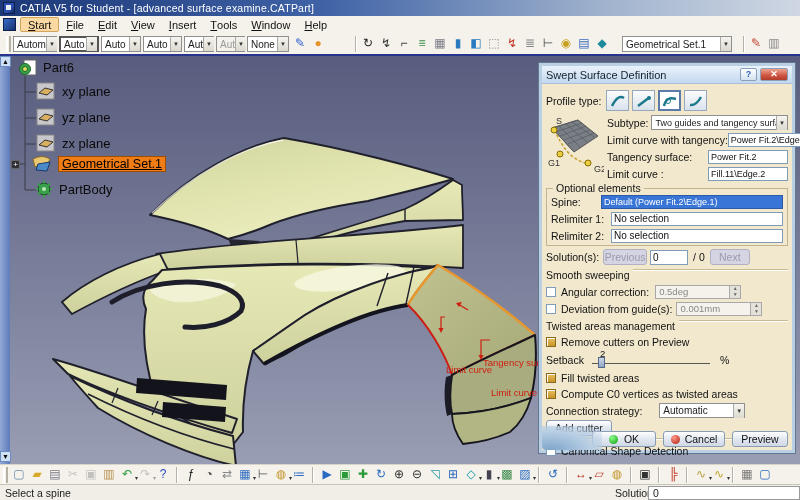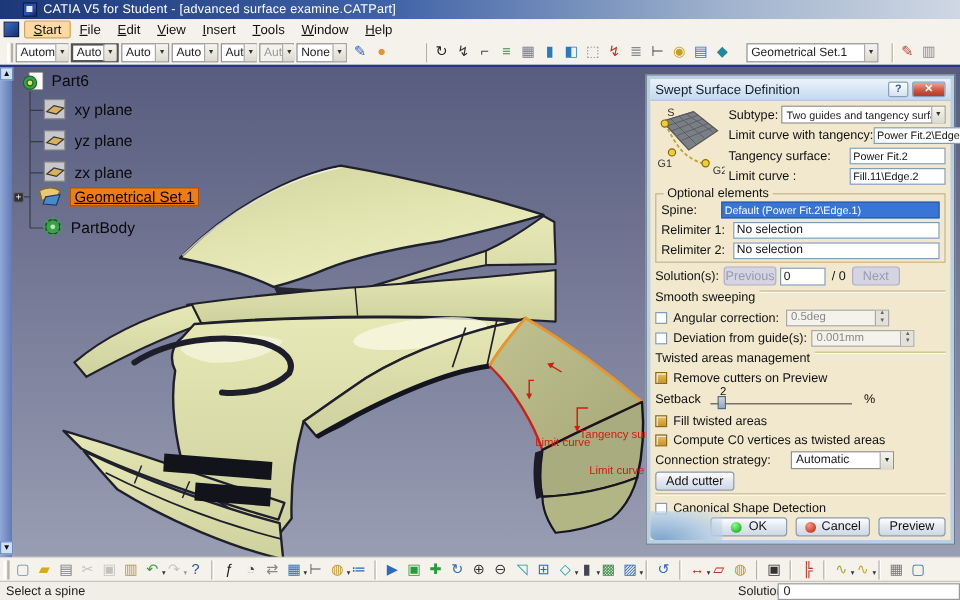--- a/index.html
+++ b/index.html
@@ -1,18 +1,18 @@
 <!DOCTYPE html>
 <html><head>
 <meta charset="utf-8">
 <style>
 *{box-sizing:border-box;margin:0;padding:0}
 html,body{width:800px;height:500px;overflow:hidden}
 body{font-family:"Liberation Sans",sans-serif;position:relative;background:#f1efe8}
-.titlebar{position:absolute;left:0;top:0;width:800px;height:16px;background:linear-gradient(90deg,#1c3878,#3f62a6 40%,#9fb2cd 75%,#cfd7e3);display:flex;align-items:center;padding-left:19px}
+.titlebar{position:absolute;left:0;top:0;width:800px;height:16px;background:linear-gradient(90deg,#1c3878,#3f62a6 40%,#9fb2cd 75%,#cfd7e3);display:flex;align-items:center;padding-left:3px}
 .titlebar .txt{color:#fff;font-size:10.5px;padding-left:5px;letter-spacing:.2px}
 .appicon{width:12px;height:12px;display:inline-block;background:linear-gradient(135deg,#2b4fb0 60%,#12255c);border:1px solid #0e1e4a;position:relative}
 .appicon:after{content:"";position:absolute;left:2px;top:2px;width:5px;height:5px;background:#e8eef8}
 .menubar{position:absolute;top:16px;left:0;width:800px;height:17px;background:#f4f2ea;display:flex;align-items:center;font-size:11px;color:#111}
 .menubar .mi{padding:1px 7px;height:15px;display:flex;align-items:center}
 .menubar .mi.active{background:#fbd9a2;border:1px solid #d3a25c;border-radius:2px}
 .docicon{width:13px;height:13px;margin-left:3px;margin-right:4px;background:linear-gradient(135deg,#3a6cc8,#16306e);border:1px solid #0e1e4a}
 .tbar{position:absolute;top:33px;left:0;width:800px;height:21px;background:#f4f2ea}
 .grip{width:5px;height:16px;border-left:2px solid #fff;border-right:2px solid #b5b2a5;margin:0 3px}
 .combo{height:16px;border:1px solid #8f8f8f;background:#fff;font-size:10px;display:flex;align-items:center;padding:0 0 0 3px;color:#222;position:absolute;top:3px;white-space:nowrap}
@@ -300,20 +300,45 @@
 
 <div class="dialog">
   <div class="dtitle">
     <span>Swept Surface Definition</span>
     <span style="margin-left:auto;display:flex">
       <span class="dbtn">?</span>
       <span class="dbtn close">✕</span>
     </span>
   </div>
   <div class="dbody">
+    <div class="row" style="margin-top:2px;margin-bottom:4px">
+      <span style="margin-right:5px">Profile type:</span>
+      <span class="pbtn">
+          <svg width="16" height="14">
+            <path d="M2,12 Q8,0 14,4" stroke="#1d7a8c" stroke-width="2.5" fill="none"></path>
+          </svg>
+        </span>
+      <span class="pbtn">
+          <svg width="16" height="14">
+            <path d="M2,12 L14,3" stroke="#1d7a8c" stroke-width="2.5" fill="none"></path>
+            <circle cx="13" cy="4" r="2" fill="#1d7a8c"></circle>
+          </svg>
+        </span>
+      <span class="pbtn sel">
+          <svg width="16" height="14">
+            <path d="M2,12 Q4,2 14,5" stroke="#1d7a8c" stroke-width="2.5" fill="none"></path>
+            <circle cx="6" cy="7" r="2.5" fill="none" stroke="#1d7a8c"></circle>
+          </svg>
+        </span>
+      <span class="pbtn">
+          <svg width="16" height="14">
+            <path d="M2,11 Q8,12 13,3" stroke="#1d7a8c" stroke-width="2.5" fill="none"></path>
+          </svg>
+        </span>
+    </div>
     <div style="display:flex">
       <svg width="58" height="58" style="flex:none;margin-right:3px">
         <path d="M6,13 L32,5 L52,21 L28,37 Z" fill="#7a7f85" stroke="#555"></path>
         <path d="M6,13 L32,5 M10,17 L36,8 M14,21 L40,11 M18,25 L44,15 M22,29 L48,18 M6,13 L28,37 M13,11 L34,32 M20,9 L41,27 M26,7 L48,22" stroke="#595e64" stroke-width="0.8" fill="none"></path>
         <path d="M8,15 C 18,33 22,43 42,49" stroke="#c8a030" stroke-width="1.5" fill="none" stroke-dasharray="3,2"></path>
         <circle cx="8" cy="15" r="3" fill="#e8d040" stroke="#8a6a00"></circle>
         <circle cx="14" cy="39" r="3" fill="#e8d040" stroke="#8a6a00"></circle>
         <circle cx="42" cy="48" r="3" fill="#e8d040" stroke="#8a6a00"></circle>
         <text x="10" y="9" font-size="9" fill="#333">S</text>
         <text x="2" y="51" font-size="9" fill="#333">G1</text>

